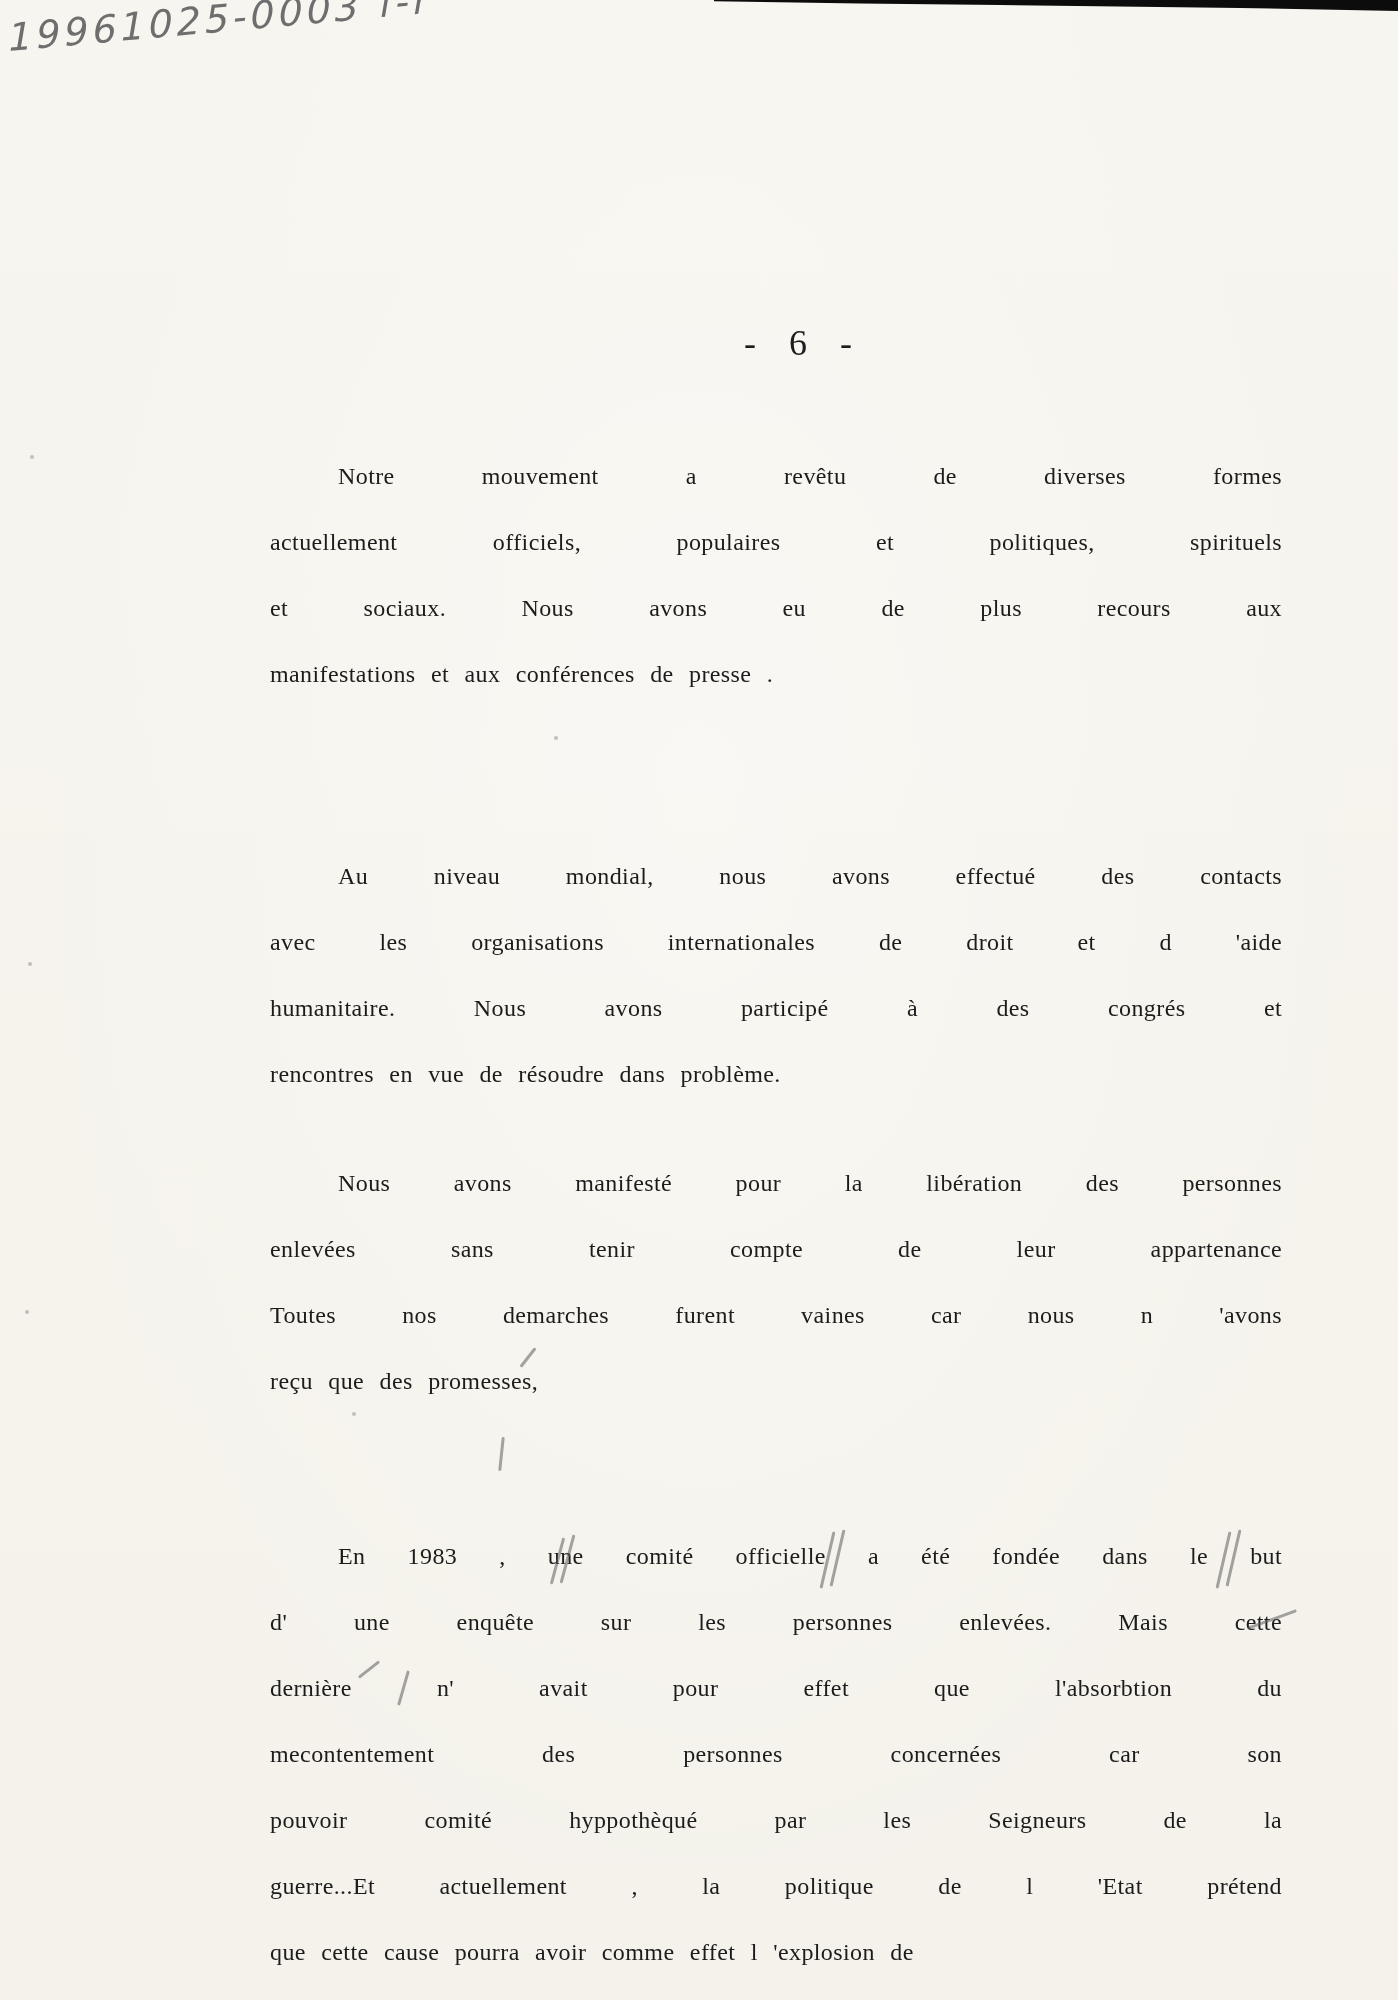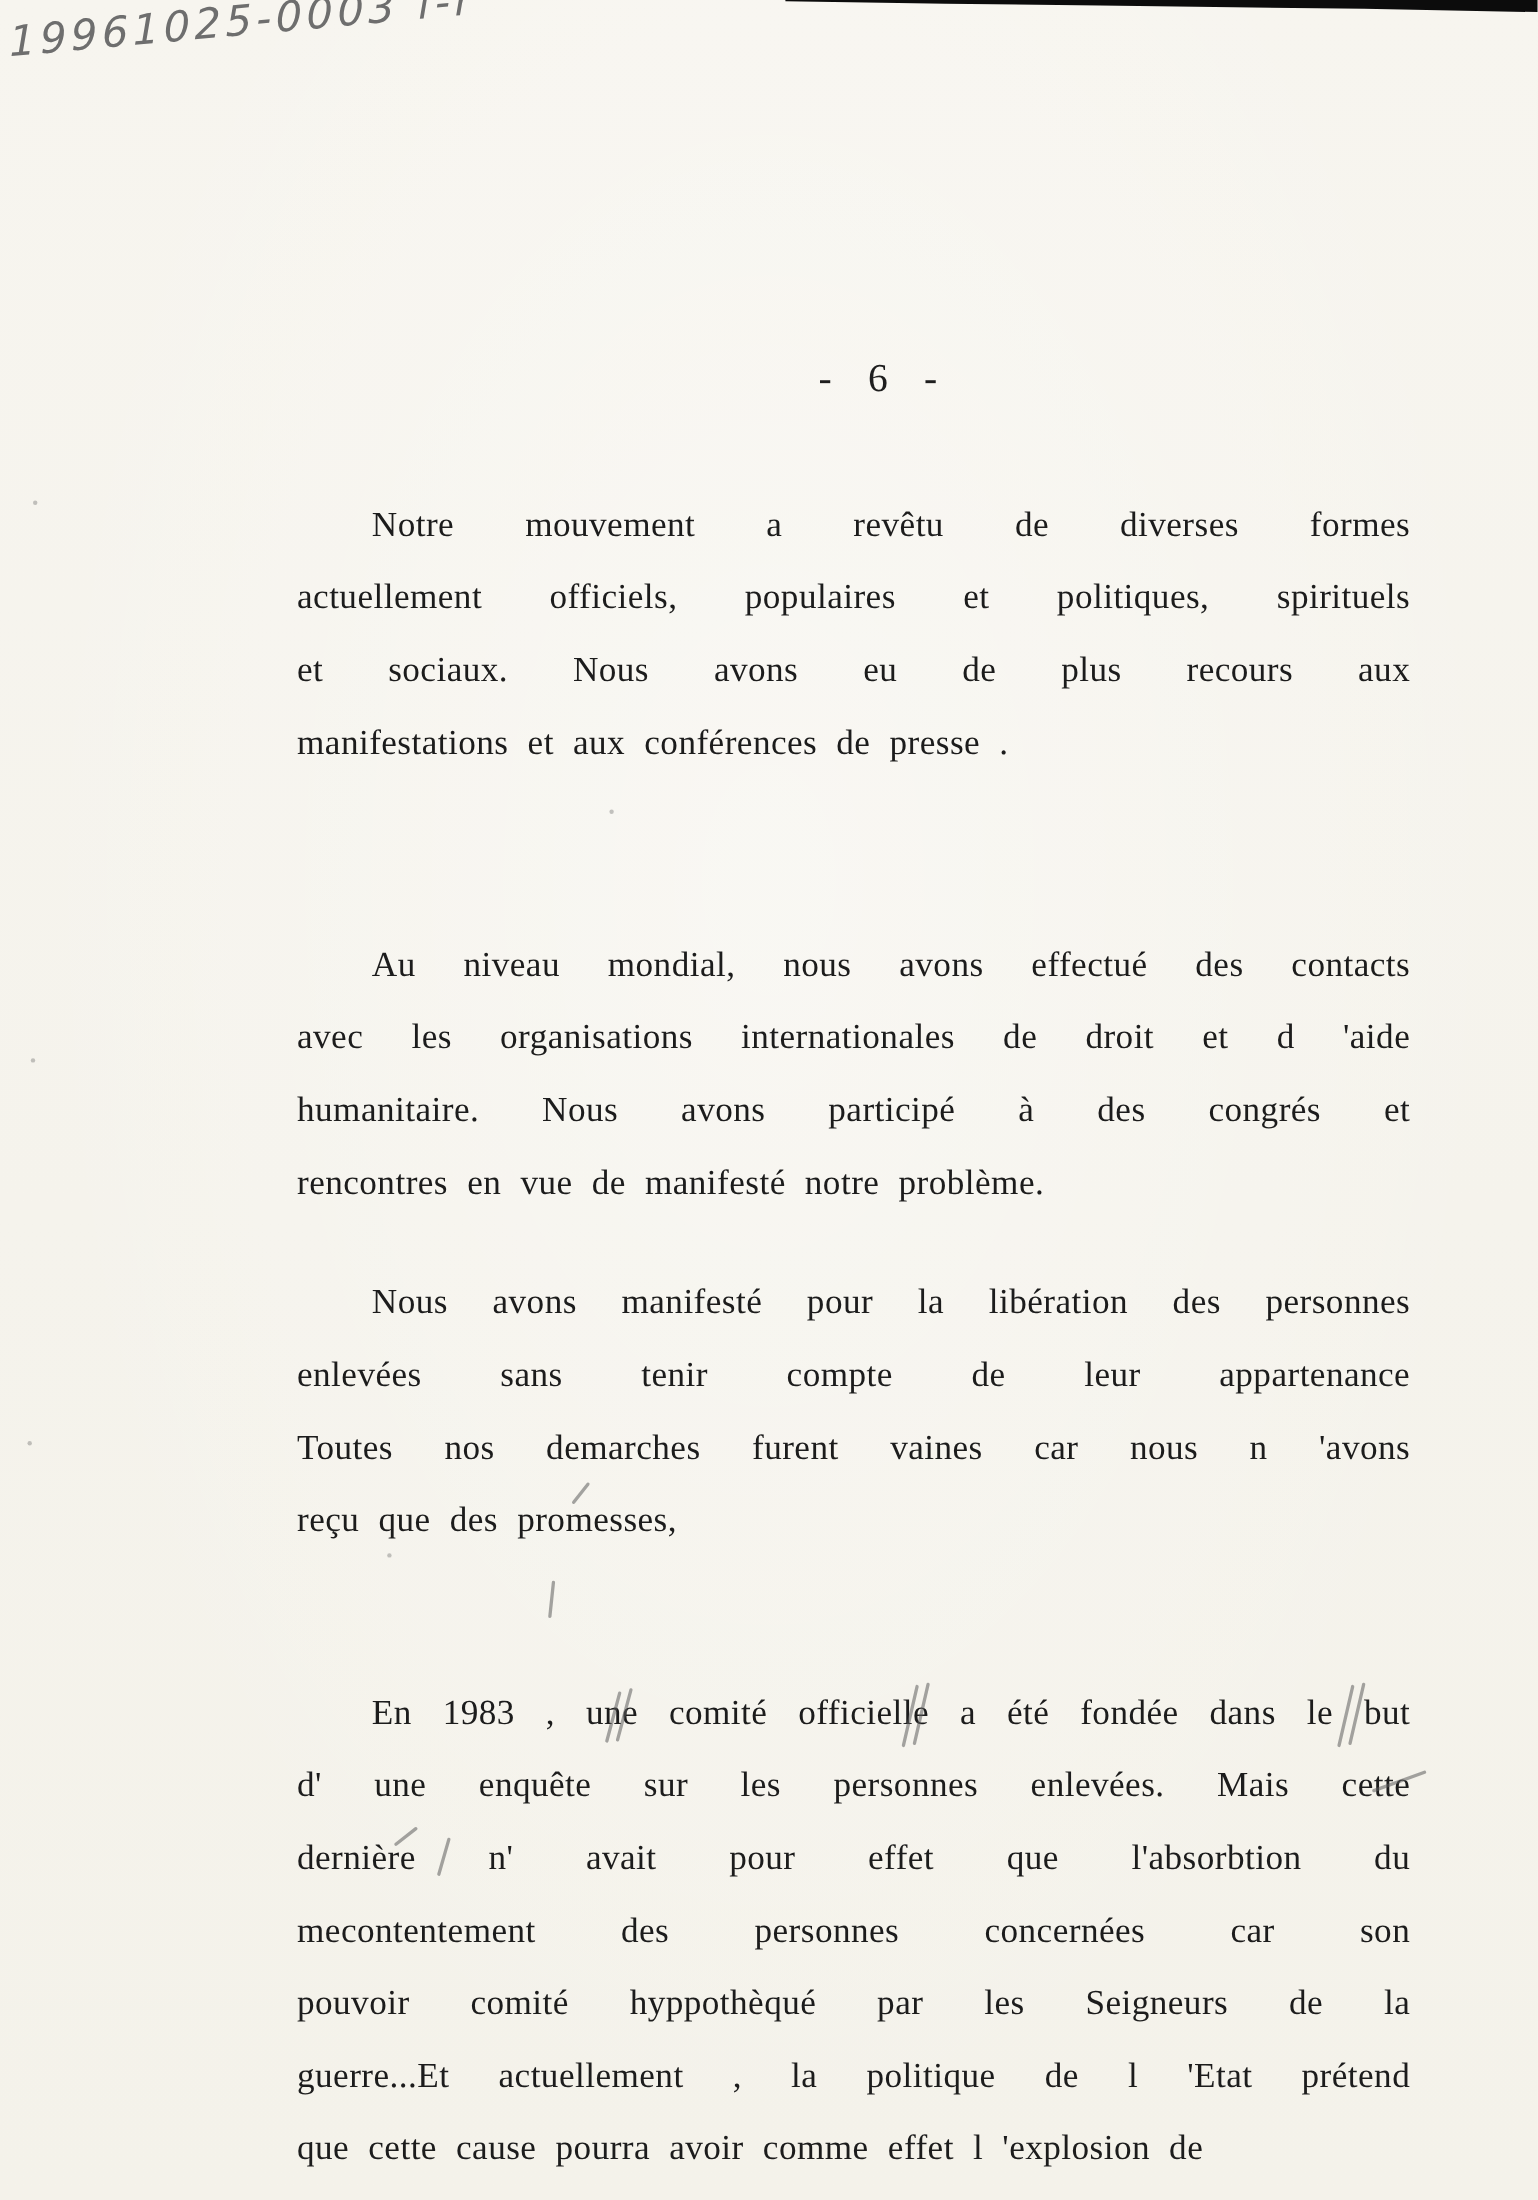--- a/index.html
+++ b/index.html
@@ -27,21 +27,21 @@
   }
   .pagenum{
     position:absolute;left:744px;top:322px;
     font-size:36px;color:#1e1e1e;
     word-spacing:22px;letter-spacing:1px;
     white-space:nowrap;
   }
   .textblock{
     position:absolute;left:270px;top:0;width:1012px;height:2000px;
     color:#1c1c1c;
-    font-size:32px;
+    font-size:24px;
     letter-spacing:0.4px;
     word-spacing:9px;
   }
   .para{position:absolute;left:0;width:1012px;}
   .line{
     height:66px;line-height:66px;
     text-align:justify;text-align-last:justify;
     white-space:normal;
   }
   .line.first{padding-left:68px;}
@@ -71,21 +71,21 @@
     <div class="para" style="top:443px">
         <div class="line first">Notre mouvement a revêtu de diverses formes</div>
         <div class="line">actuellement officiels, populaires et politiques, spirituels</div>
         <div class="line">et sociaux. Nous avons eu de plus recours aux</div>
         <div class="line lastline">manifestations et aux conférences de presse .</div>
       </div>
     <div class="para" style="top:843px">
         <div class="line first">Au niveau mondial, nous avons effectué des contacts</div>
         <div class="line">avec les organisations internationales de droit et d 'aide</div>
         <div class="line">humanitaire. Nous avons participé à des congrés et</div>
-        <div class="line lastline">rencontres en vue de manifesté notre problème.</div>
+        <div class="line lastline">rencontres en vue de résoudre dans problème.</div>
       </div>
     <div class="para" style="top:1150px">
         <div class="line first">Nous avons manifesté pour la libération des personnes</div>
         <div class="line">enlevées sans tenir compte de leur appartenance</div>
         <div class="line">Toutes nos demarches furent vaines car nous n 'avons</div>
         <div class="line lastline">reçu que des promesses,</div>
       </div>
     <div class="para" style="top:1523px">
         <div class="line first">En 1983 , une comité officielle a été fondée dans le but</div>
         <div class="line">d' une enquête sur les personnes enlevées. Mais cette</div>

